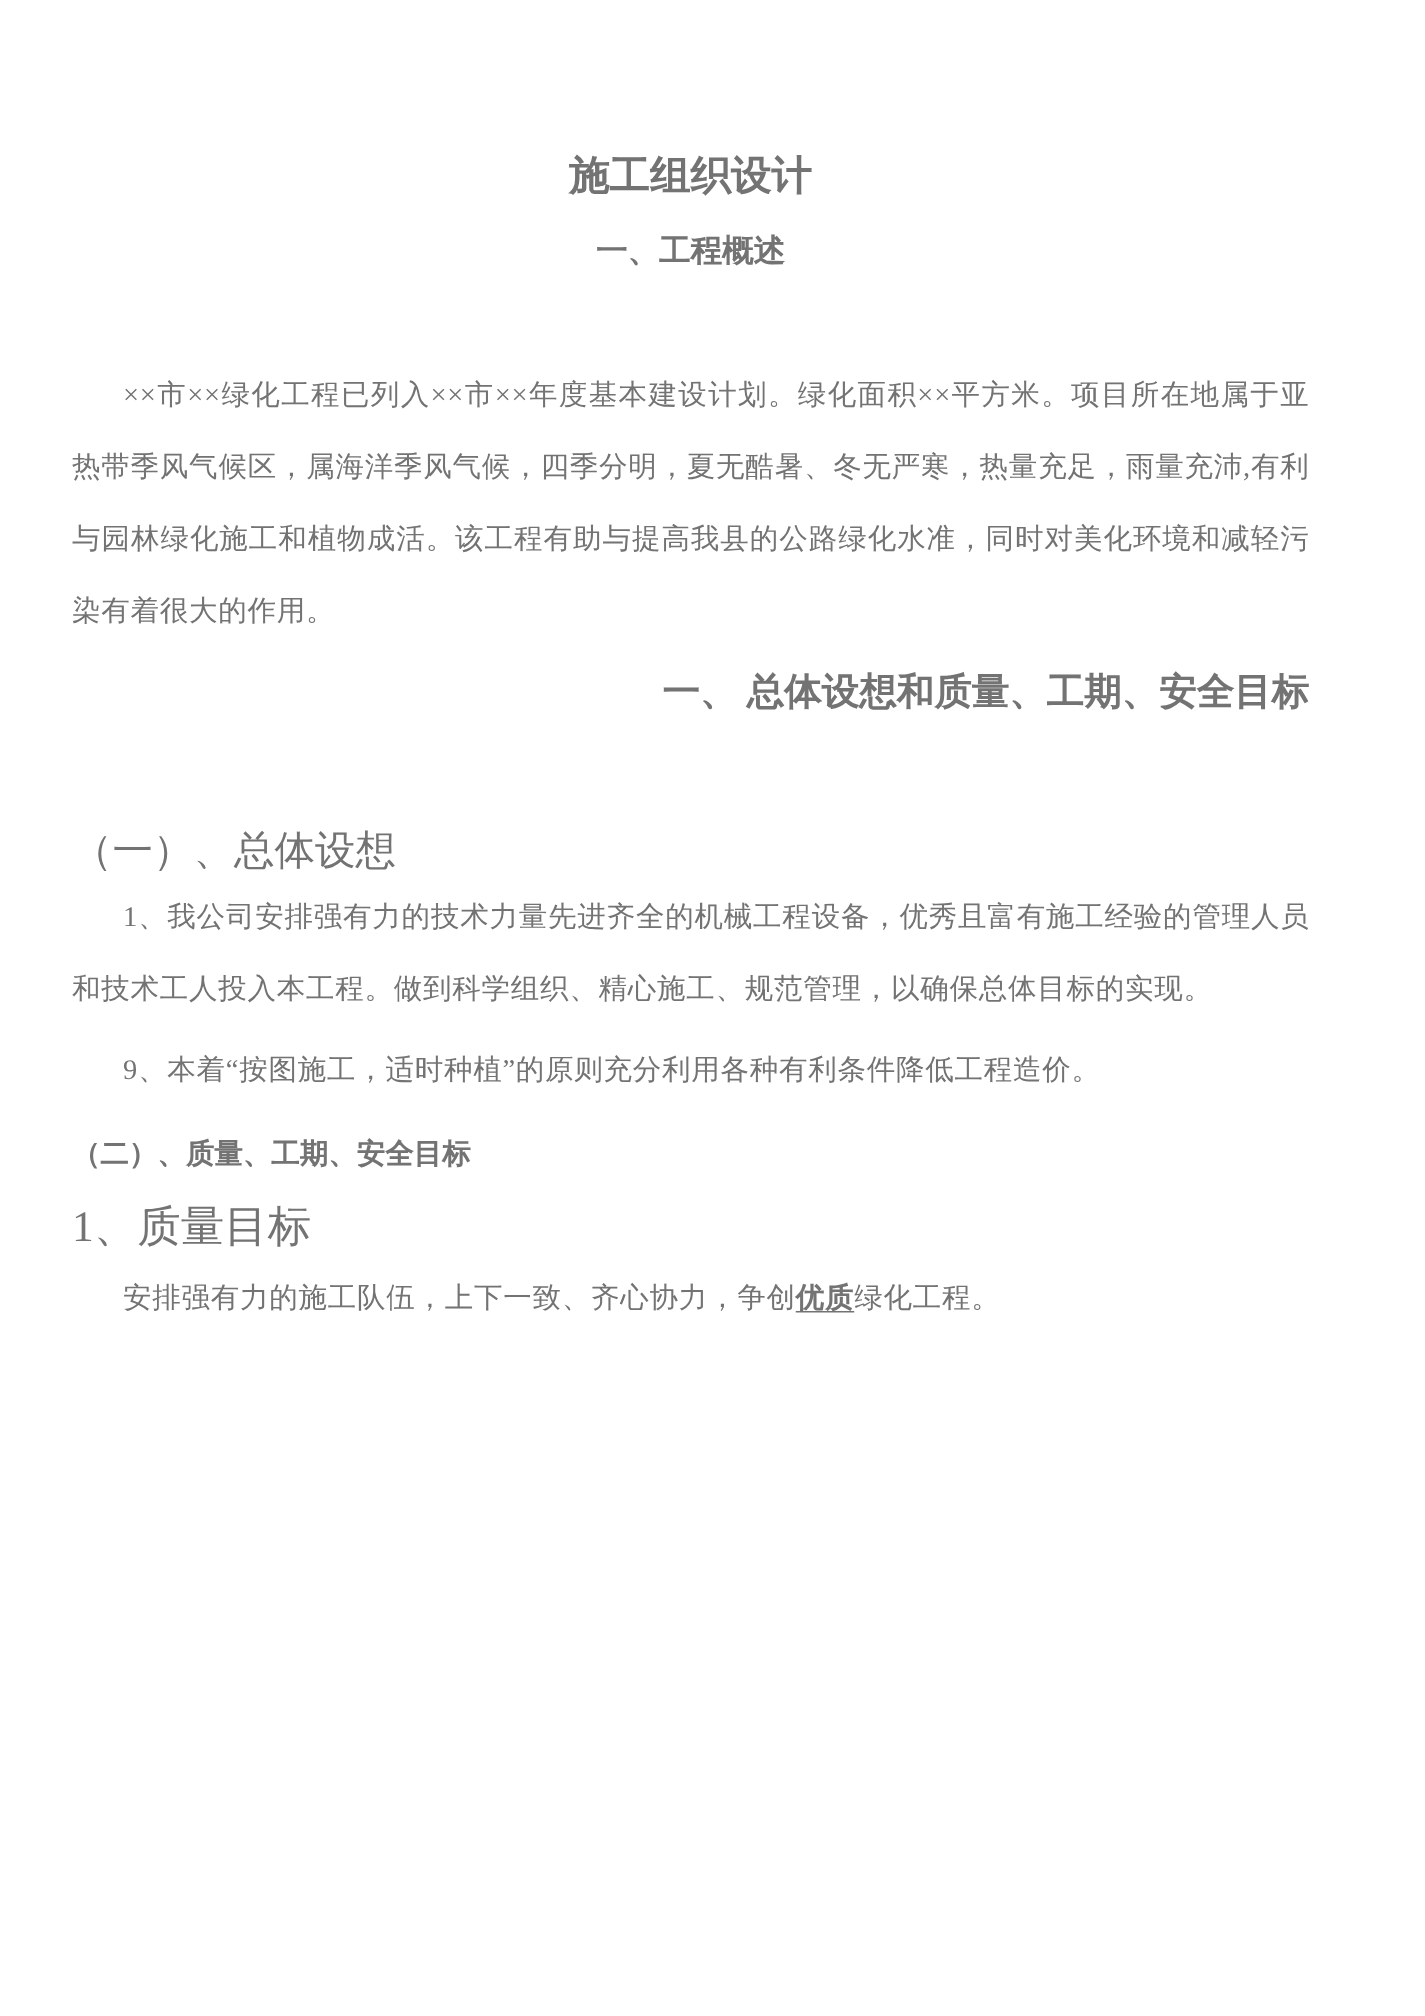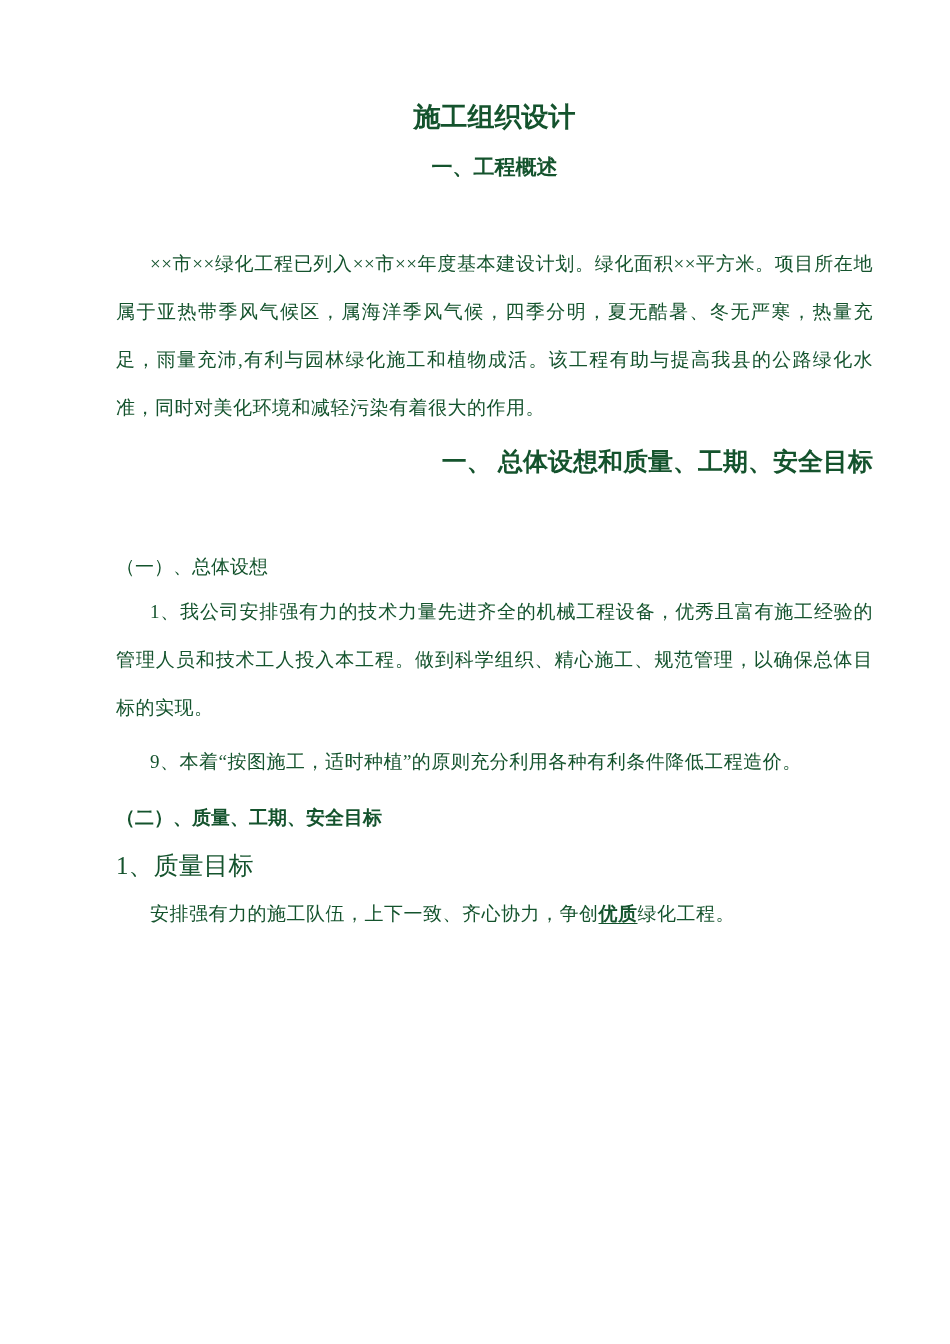--- a/index.html
+++ b/index.html
@@ -6,22 +6,22 @@
     margin: 0;
     padding: 0;
     background: #ffffff;
   }
   .page {
     position: relative;
     width: 950px;
     height: 1344px;
     box-sizing: border-box;
     background: #ffffff;
-    color: #14532d;
-    padding: 100px 77px 0 116px;
+    color: #737373;
+    padding: 100px 77px 0 48px;
     font-family: "Liberation Serif", "DejaVu Serif", serif;
     overflow: hidden;
   }
   .doc-title {
     font-size: 27px;
     font-weight: bold;
     text-align: center;
     line-height: 34px;
     margin: 0;
   }
@@ -46,36 +46,36 @@
     margin-top: 52px;
   }
   .section-heading {
     font-size: 25px;
     font-weight: bold;
     text-align: right;
     line-height: 36px;
     margin: 12px 0 0 0;
   }
   .subsection-heading {
-    font-size: 19px;
+    font-size: 27px;
     font-weight: normal;
     line-height: 34px;
     margin: 70px 0 0 0;
   }
   .para-1 { margin-top: 4px; }
   .para-2 { margin-top: 4px; }
   .para-3 { margin-top: 6px; }
   .subsection-heading-2 {
     font-size: 19px;
     font-weight: bold;
     line-height: 48px;
     margin: 8px 0 0 0;
   }
   .goal-heading {
-    font-size: 25px;
+    font-size: 29px;
     font-weight: normal;
     line-height: 48px;
     margin: 0;
   }
   .goal-para {
     margin: 0;
   }
   .emph {
     font-weight: bold;
     text-decoration: underline;

